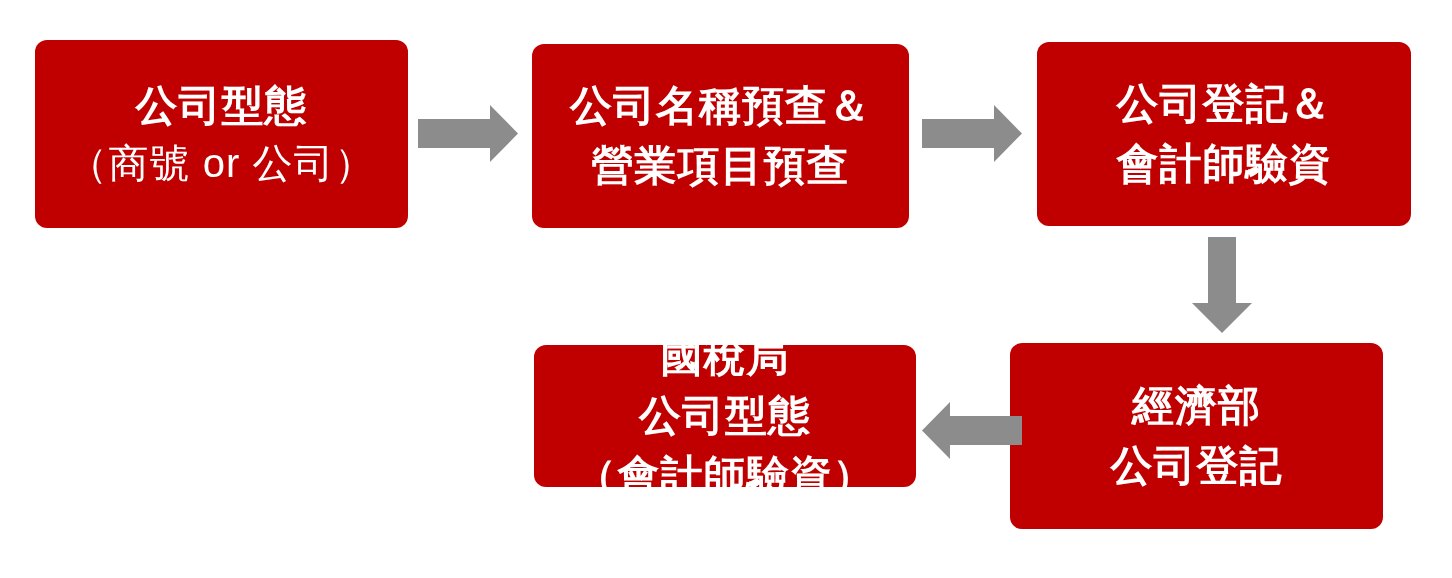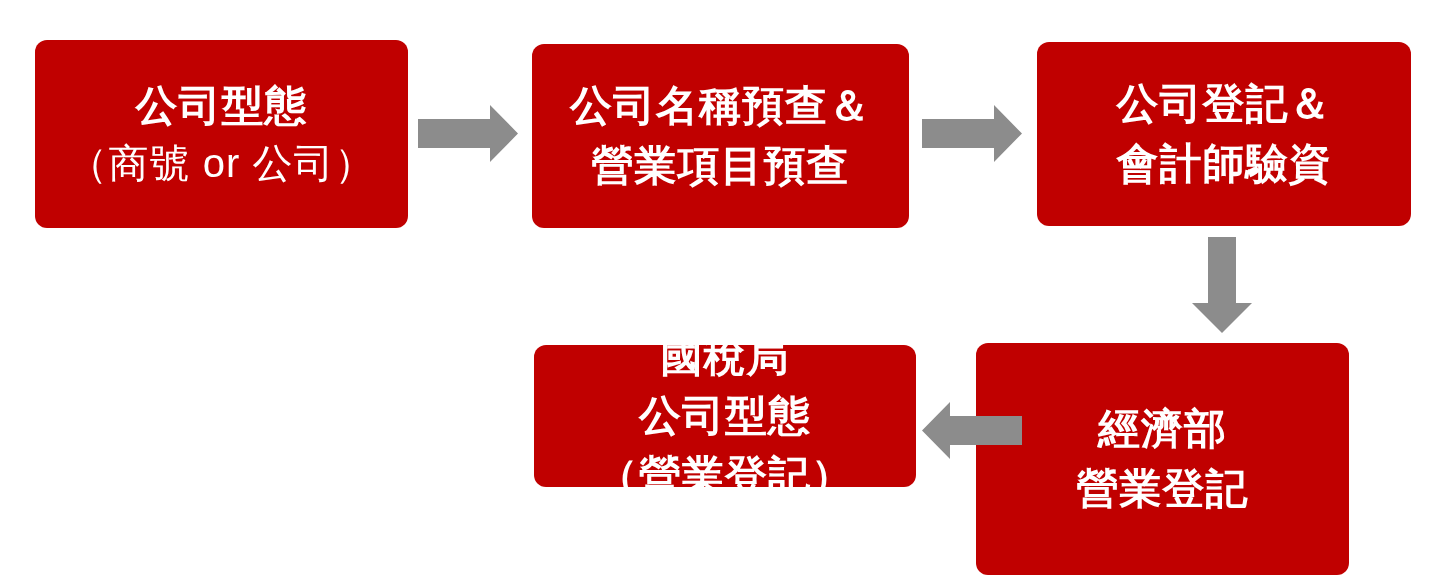--- a/index.html
+++ b/index.html
@@ -33,21 +33,21 @@
     white-space: nowrap;
   }
   .flow-box .line.light {
     font-weight: 400;
     font-size: 40px;
   }
 
   #box-company-type   { left: 35px;   top: 40px;  width: 373px; height: 188px; }
   #box-name-precheck  { left: 532px;  top: 44px;  width: 377px; height: 184px; }
   #box-bank           { left: 1037px; top: 42px;  width: 374px; height: 184px; }
-  #box-moea           { left: 976px; top: 343px; width: 373px; height: 232px; }
+  #box-moea           { left: 1010px; top: 343px; width: 373px; height: 186px; }
   #box-tax            { left: 534px;  top: 345px; width: 382px; height: 142px; }
 
   .arrow { position: absolute; display: block; }
   #arrow-1 { left: 418px;  top: 105px; width: 100px; height: 57px; }
   #arrow-2 { left: 922px;  top: 105px; width: 100px; height: 57px; }
   #arrow-3 { left: 1192px; top: 237px; width: 60px;  height: 96px; }
   #arrow-4 { left: 922px;  top: 402px; width: 100px; height: 57px; }
 </style>
 </head>
 <body>
@@ -76,26 +76,26 @@
     <div class="line">公司登記＆</div>
     <div class="line">會計師驗資</div>
   </div>
 
   <svg class="arrow" id="arrow-3" viewBox="0 0 60 96" aria-hidden="true">
     <polygon points="16,0 44,0 44,66 60,66 30,96 0,66 16,66" fill="#8c8c8c"></polygon>
   </svg>
 
   <div class="flow-box" id="box-moea">
     <div class="line">經濟部</div>
-    <div class="line">營業登記</div>
+    <div class="line">公司登記</div>
   </div>
 
   <svg class="arrow" id="arrow-4" viewBox="0 0 100 57" aria-hidden="true">
     <polygon points="100,14 28,14 28,0 0,28.5 28,57 28,43 100,43" fill="#8c8c8c"></polygon>
   </svg>
 
   <div class="flow-box" id="box-tax">
     <div class="line">國稅局</div>
     <div class="line">公司型態</div>
-    <div class="line">（營業登記）</div>
+    <div class="line">（會計師驗資）</div>
   </div>
 
 </div>
 
 </body></html>

